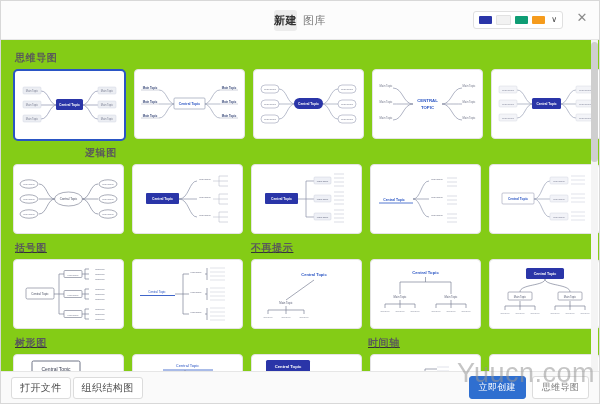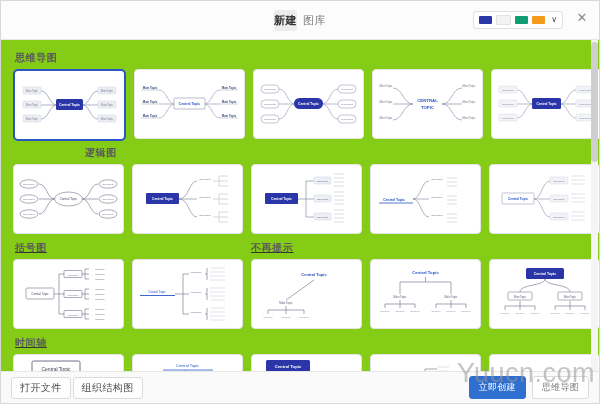--- a/index.html
+++ b/index.html
@@ -532,20 +532,21 @@
                 <text x="95" y="54">SubTopic</text>
             </g>
           </svg>
         </div>
 
       </div>
     </div>
 
     <div class="secrow">
       <div class="headline">
+        <div class="sec-title" style="width:351px">树形图</div>
         <div class="sec-title">时间轴</div>
       </div>
       <div class="cards">
 
         <div class="card">
           <svg viewBox="0 0 109 68">
             <rect x="18" y="6" width="48" height="14" rx="1.5" fill="#fff" stroke="#5f6478" stroke-width="0.9"></rect>
             <text x="42" y="15.5" font-size="5" fill="#3b4054" font-family="Liberation Sans" text-anchor="middle">Central Topic</text>
             <g stroke="#7d8296" fill="none" stroke-width="0.8">
               <path d="M32 20 L32 30 L44 30"></path>

